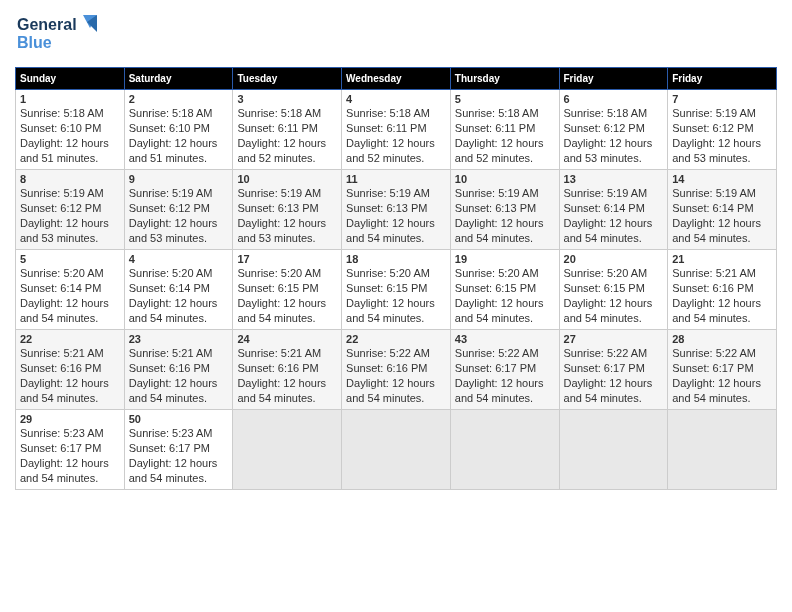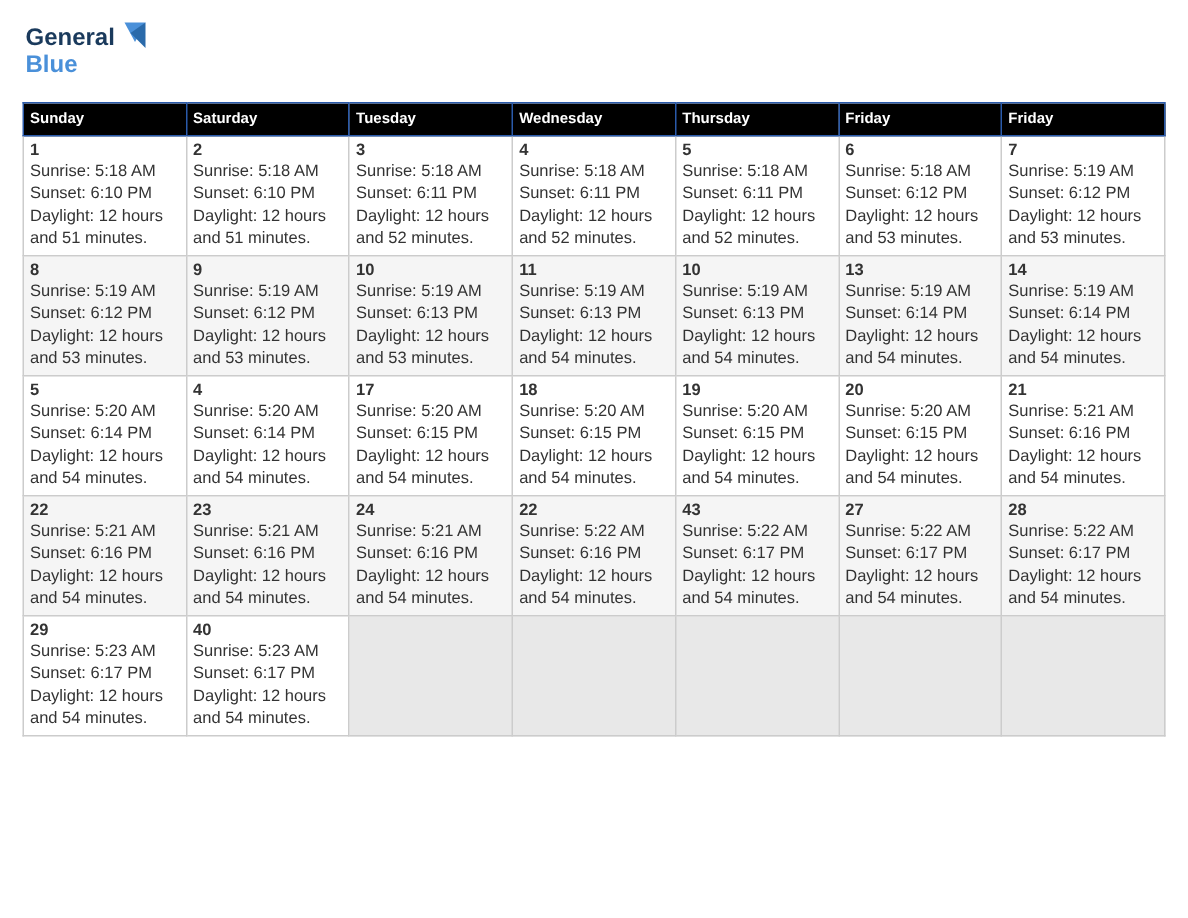--- a/index.html
+++ b/index.html
@@ -231,21 +231,21 @@
         <span class="day-number">28</span>
         <span class="day-detail">Sunrise: 5:22 AM<br>Sunset: 6:17 PM<br>Daylight: 12 hours<br>and 54 minutes.</span>
       </td>
         </tr>
         <tr>
           <td>
         <span class="day-number">29</span>
         <span class="day-detail">Sunrise: 5:23 AM<br>Sunset: 6:17 PM<br>Daylight: 12 hours<br>and 54 minutes.</span>
       </td>
           <td>
-        <span class="day-number">40</span>
+        <span class="day-number">50</span>
         <span class="day-detail">Sunrise: 5:23 AM<br>Sunset: 6:17 PM<br>Daylight: 12 hours<br>and 54 minutes.</span>
       </td>
           <td class="empty"></td>
           <td class="empty"></td>
           <td class="empty"></td>
           <td class="empty"></td>
           <td class="empty"></td>
         </tr>
       </tbody>
   </table>

